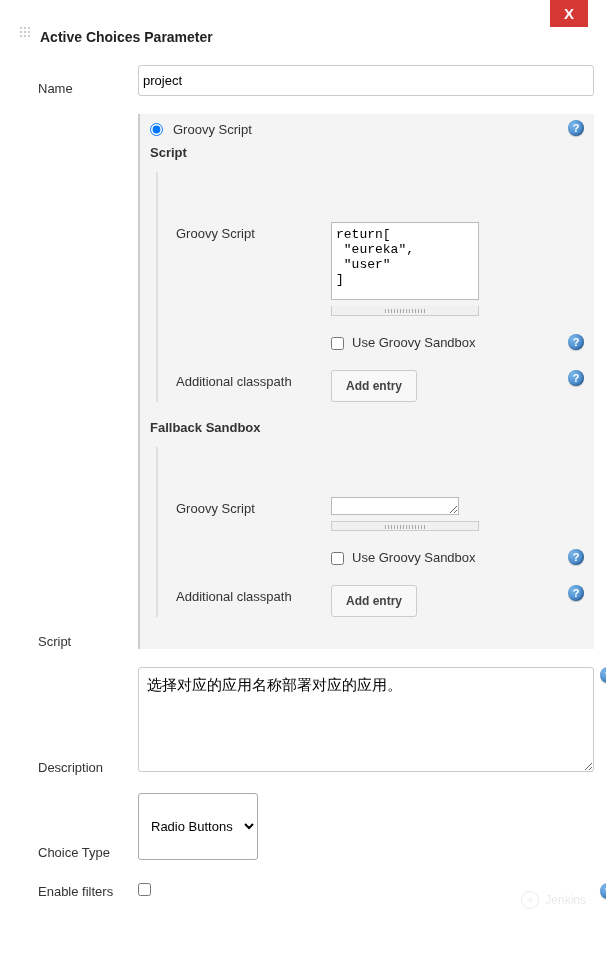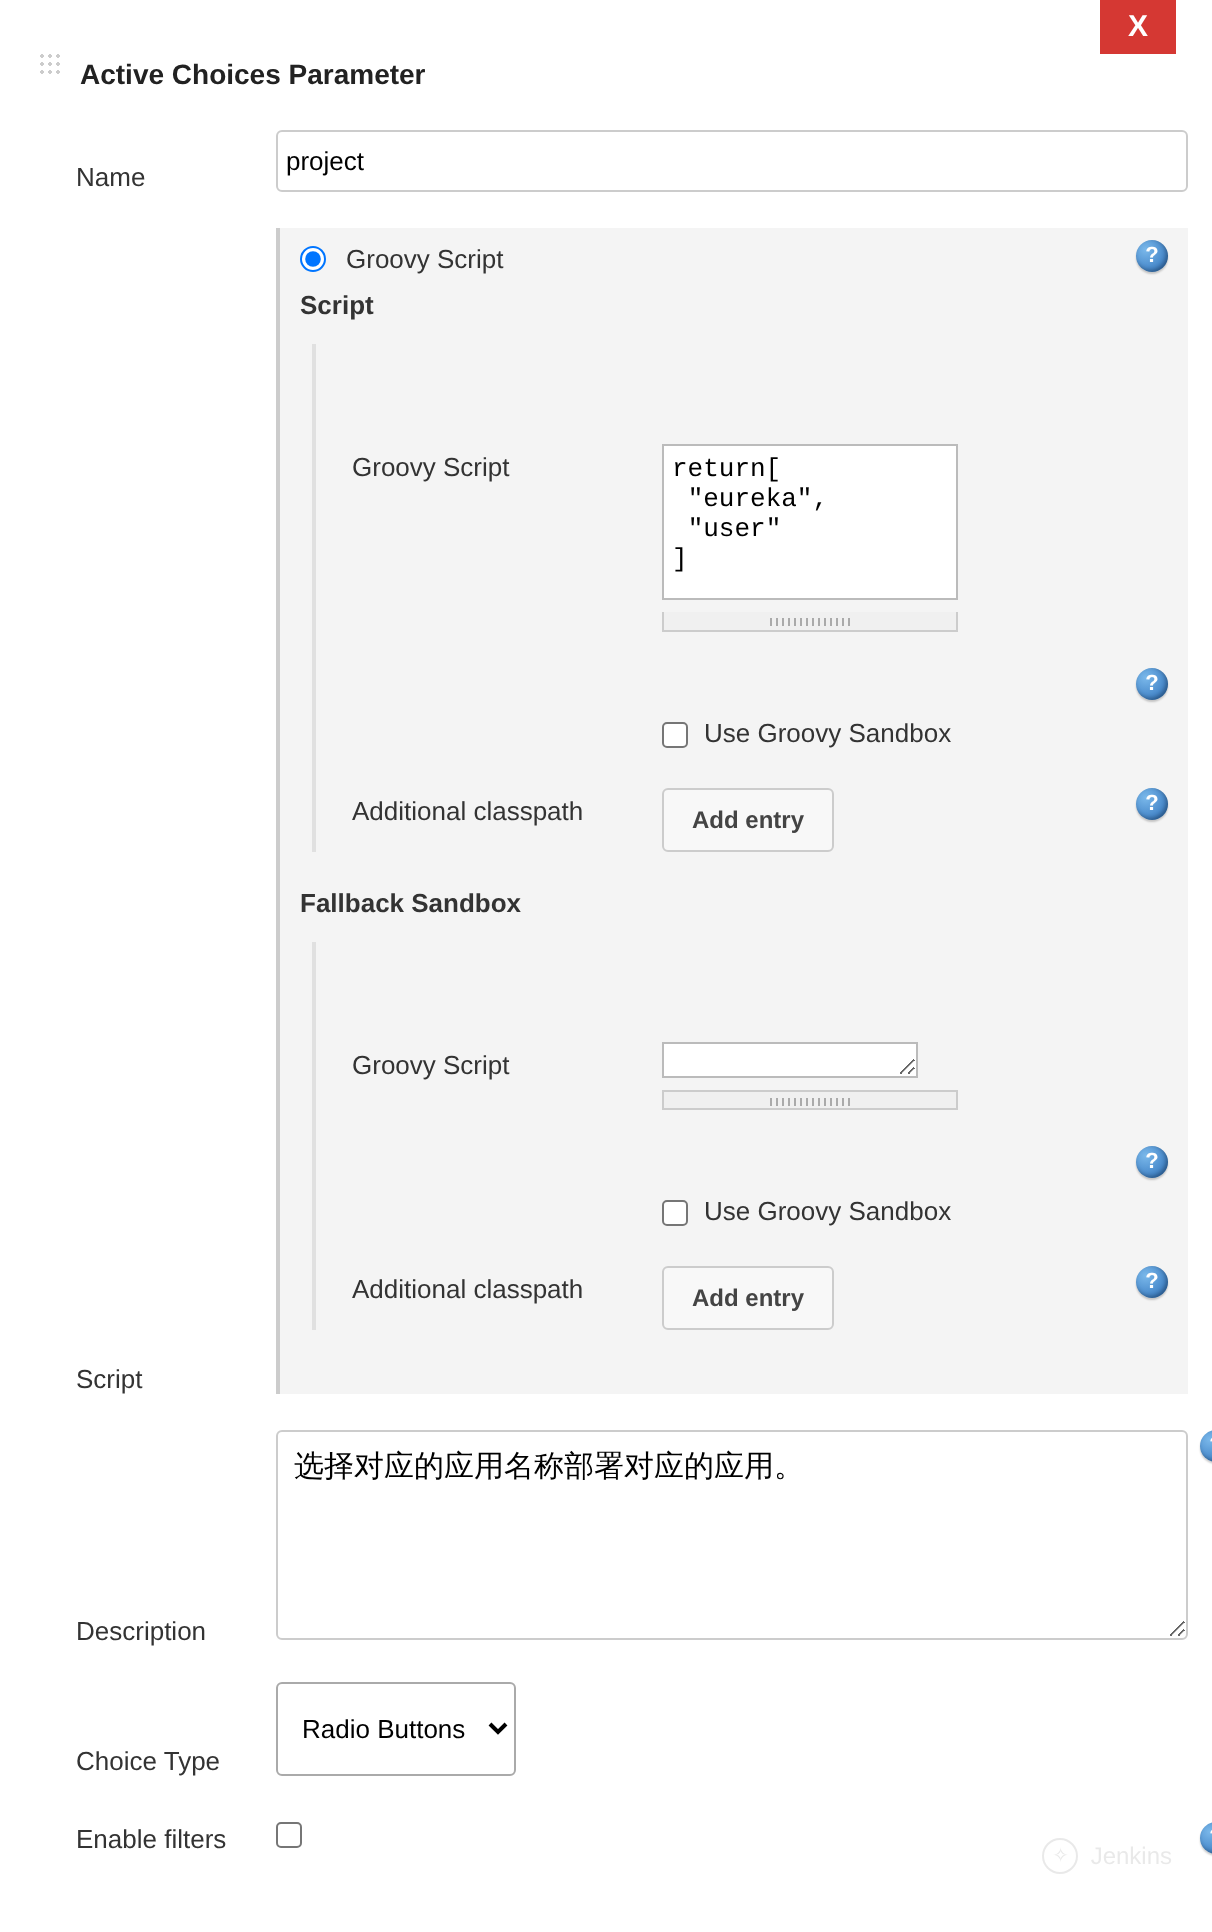--- a/index.html
+++ b/index.html
@@ -170,21 +170,20 @@
   top: 3px;
   transform: translateX(-50%);
   width: 40px;
   height: 4px;
   background: repeating-linear-gradient(90deg, #aaa 0 1px, transparent 1px 3px);
 }
 .checkbox-field {
   display: flex;
   align-items: flex-start;
   gap: 8px;
-  margin-top: 24px;
 }
 .checkbox-field input { margin-top: 3px; }
 .checkbox-label {
   max-width: 140px;
   line-height: 1.4;
 }
 .btn {
   background: #f8f8f8;
   border: 1px solid #ccc;
   border-radius: 3px;
@@ -211,21 +210,21 @@
 }
 .help-right {
   position: absolute;
   right: -22px;
 }
 .help-abs-scriptbox {
   position: absolute;
   right: 10px;
 }
 .select-input {
-  padding: 14px 8px;
+  padding: 24px 8px;
   border: 1px solid #aaa;
   border-radius: 3px;
   font-size: 13px;
   background: #fff;
 }
 .watermark {
   position: absolute;
   right: 20px;
   bottom: 20px;
   opacity: 0.18;

